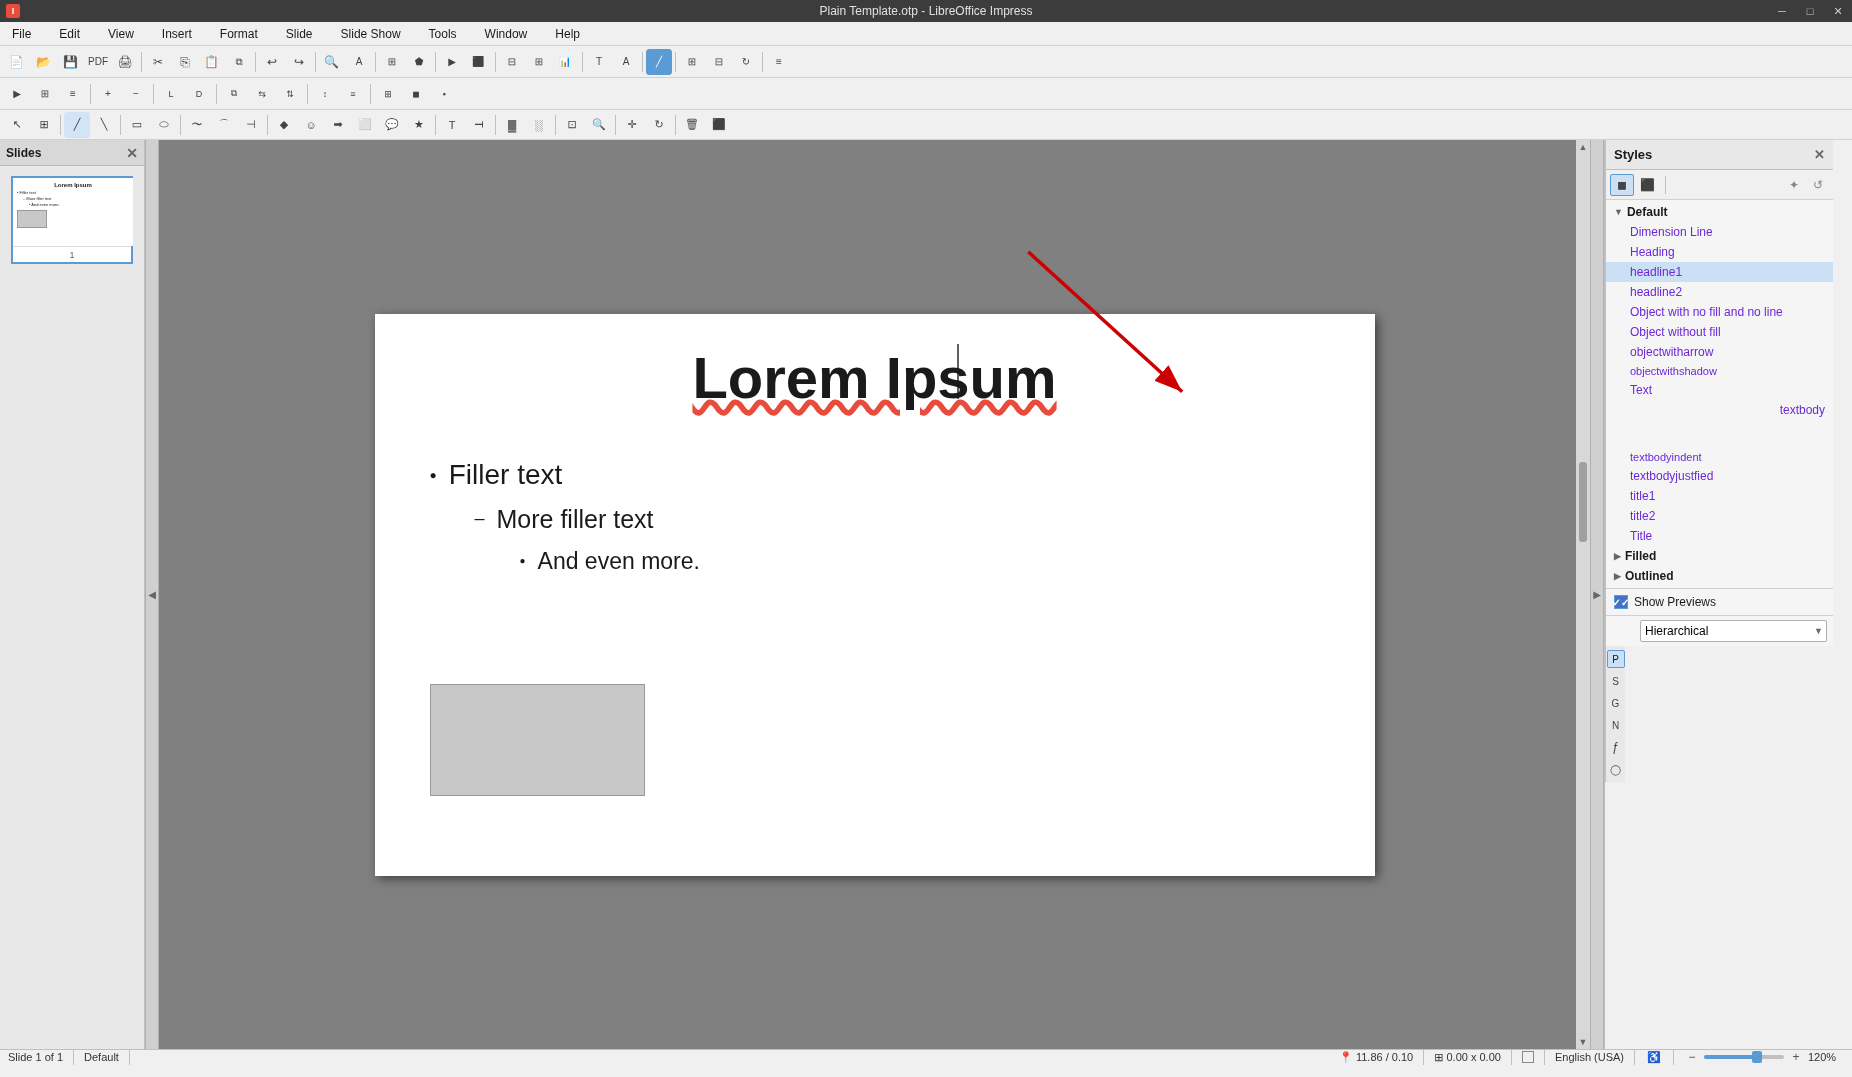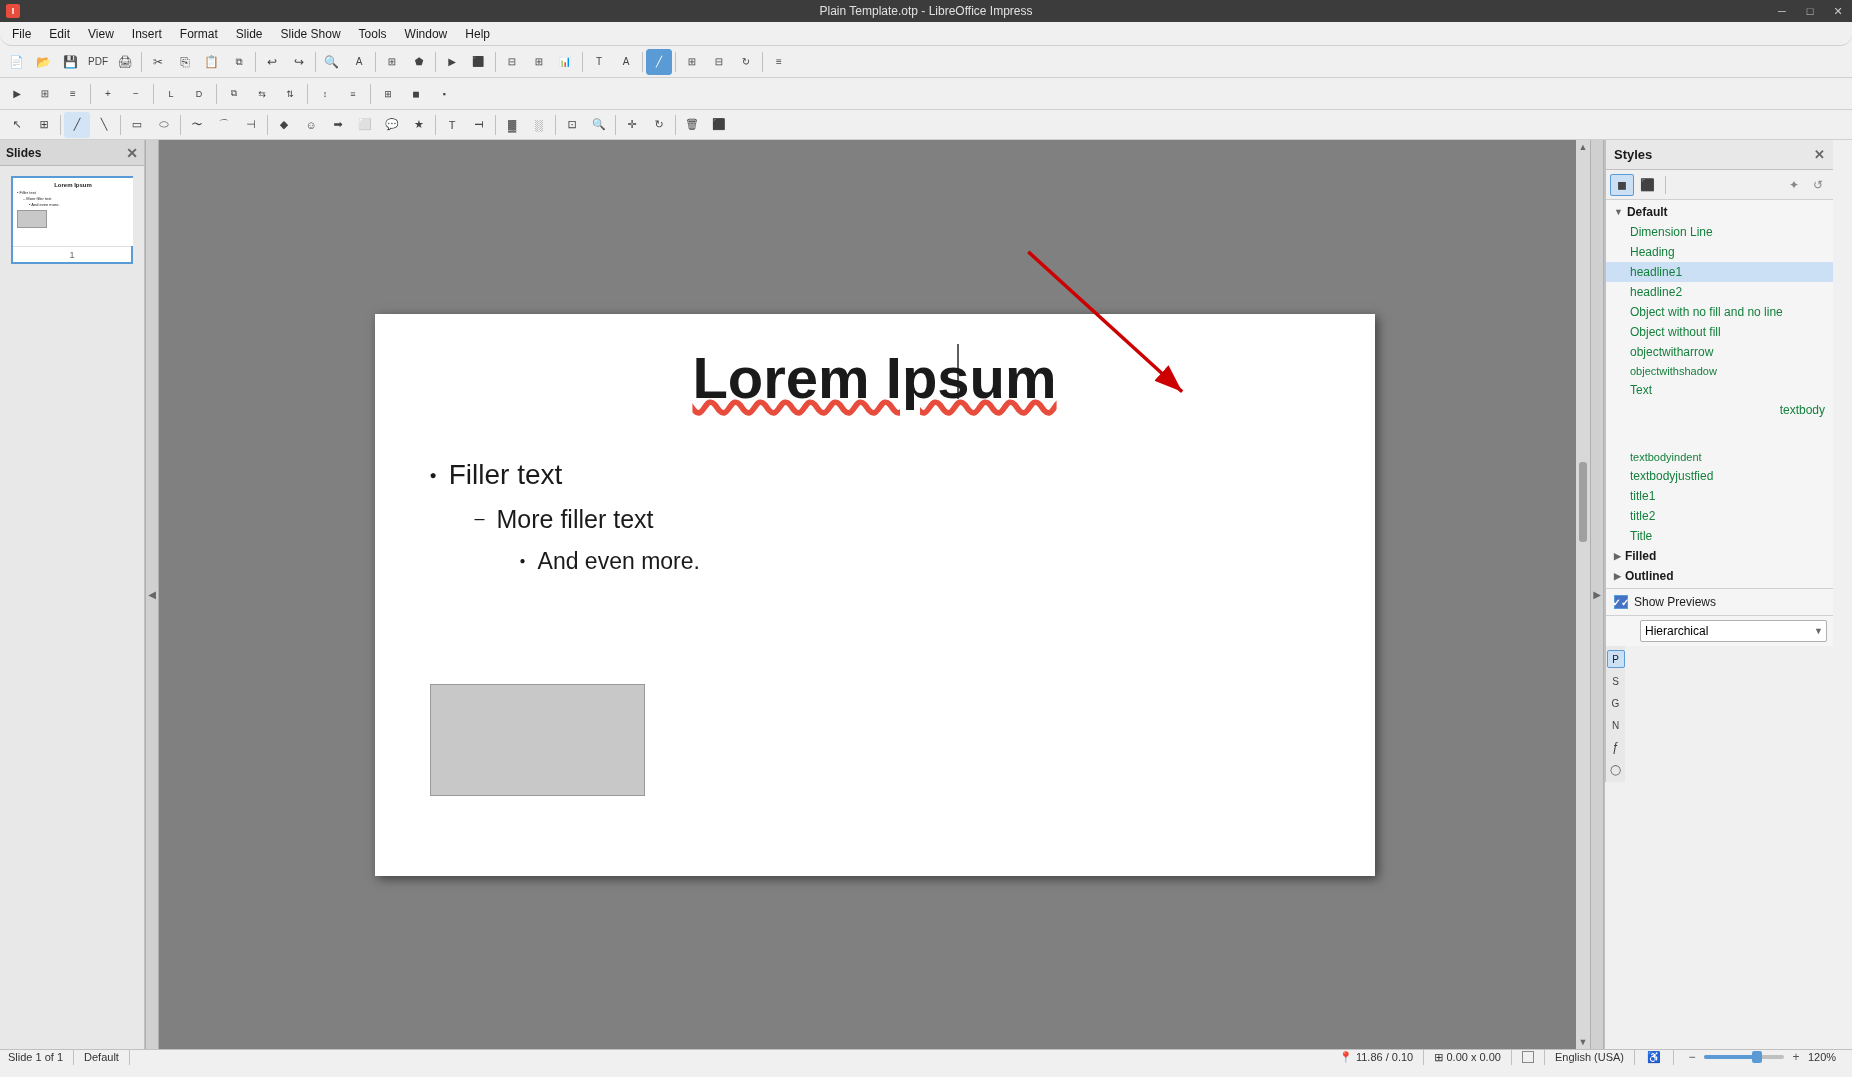--- a/index.html
+++ b/index.html
@@ -49,22 +49,21 @@
     }
 
     
     #menu-bar {
       background: #f0f0f0;
       border-bottom: 1px solid #d0d0d0;
       height: 24px;
       display: flex;
       align-items: center;
       padding: 0 4px;
-      gap: 2px;
-      border-radius: 12px;
+      gap: 12px;
     }
     .menu-item {
       padding: 2px 8px;
       height: 22px;
       display: flex;
       align-items: center;
       cursor: pointer;
       font-size: 12px;
       border-radius: 2px;
     }
@@ -315,21 +314,21 @@
       cursor: pointer;
       font-size: 12px;
       font-weight: bold;
       color: #1a1a1a;
       gap: 4px;
     }
     .style-item {
       padding: 3px 8px 3px 28px;
       cursor: pointer;
       font-size: 12px;
-      color: #15803d;
+      color: #6d28d9;
     }
     .style-item.selected { background: #cce0f5; }
 
     
     #show-previews-section {
       border-top: 1px solid #d0d0d0;
       padding: 6px 8px;
       display: flex;
       align-items: center;
       gap: 6px;

